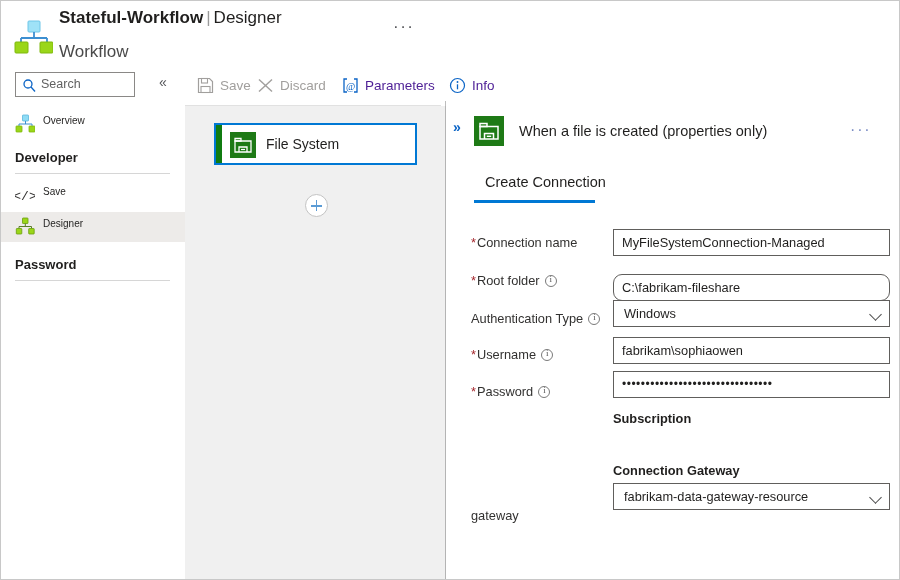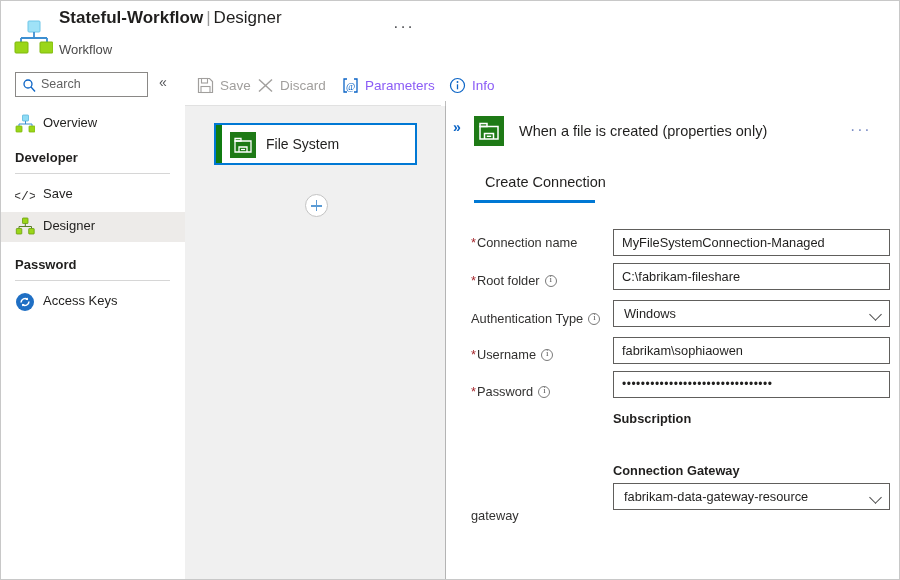--- a/index.html
+++ b/index.html
@@ -15,32 +15,32 @@
   .app { width:900px; height:580px; position:relative; border:1px solid #c8c8c8; overflow:hidden; background:#fff; }
 
   
   .titlebar { position:absolute; left:0; top:0; width:898px; height:64px; background:#fff; }
   .title-icon { position:absolute; left:12px; top:16px; width:40px; height:40px; }
   .title-text { position:absolute; left:58px; top:7px; font-size:17px; color:#201f1e; white-space:nowrap; }
   .title-text .sep { color:#9a9a9a; font-weight:300; padding:0 3px; }
   .title-text .sub2 { color:#201f1e; font-weight:400; }
   .title-main { font-weight:600; }
   .title-ellipsis { position:absolute; left:392px; top:16px; font-size:17px; color:#55565a; letter-spacing:1.5px; cursor:pointer; }
-  .title-sub { position:absolute; left:58px; top:41px; font-size:13px; color:#4a4a4a; }
+  .title-sub { position:absolute; left:58px; top:41px; font-size:17px; color:#4a4a4a; }
 
   
   .sidebar { position:absolute; left:0; top:64px; width:184px; height:515px; background:#fff; }
-  .search-wrap { position:absolute; left:14px; top:7px; width:133px; height:25px; border:1px solid #8a8886; background:#fff; }
+  .search-wrap { position:absolute; left:14px; top:7px; width:120px; height:25px; border:1px solid #8a8886; background:#fff; }
   .search-ico { position:absolute; left:6px; top:5px; width:14px; height:14px; }
   .search-txt { position:absolute; left:25px; top:4px; font-size:12.5px; color:#616161; }
   .collapse-chev { position:absolute; left:158px; top:10px; font-size:14px; color:#55565a; cursor:pointer; line-height:1; }
 
   .nav-item { position:absolute; left:0; width:184px; height:30px; cursor:pointer; }
   .nav-item .ni-icon { position:absolute; left:14px; top:5px; width:20px; height:20px; }
-  .nav-item .ni-label { position:absolute; left:42px; top:6px; font-size:13px; color:#201f1e; white-space:nowrap; }
+  .nav-item .ni-label { position:absolute; left:42px; top:6px; font-size:10px; color:#201f1e; white-space:nowrap; }
   .nav-item.selected { background:#edebe9; }
 
   .nav-head { position:absolute; left:14px; font-size:13px; font-weight:700; color:#201f1e; }
   .nav-rule { position:absolute; left:14px; width:155px; height:1px; background:#d6d6d6; }
 
   
   .canvas { position:absolute; left:184px; top:105px; width:261px; height:474px; background:#f0f0f0; }
   .node { position:absolute; left:29px; top:17px; width:203px; height:42px; background:#fff; border:2px solid #0078d4; display:flex; align-items:center; }
   .node-accent { position:absolute; left:0; top:0; width:6px; height:100%; background:#107c10; }
   .node-ico { position:absolute; left:14px; top:7px; width:26px; height:26px; }
@@ -50,21 +50,21 @@
   .plus-btn::before { left:5px; top:10px; width:11px; height:1.6px; }
   .plus-btn::after { left:9.7px; top:5.3px; width:1.6px; height:11px; }
   .canvas-divider { position:absolute; left:444px; top:105px; width:1px; height:474px; background:#b4b4b4; }
 
   
   .toolbar { position:absolute; left:184px; top:64px; width:715px; height:41px; background:#fff; }
   .tb-btn { position:absolute; top:9px; height:22px; display:flex; align-items:center; cursor:pointer; }
   .tb-btn .tb-ico { width:17px; height:17px; margin-right:6px; position:relative; }
   .tb-btn .tb-lbl { font-size:13.5px; white-space:nowrap; }
   .tb-btn.disabled .tb-lbl { color:#a19f9d; }
-  .tb-btn.enabled .tb-lbl { color:#8b5cf6; }
+  .tb-btn.enabled .tb-lbl { color:#4c1d95; }
   .tb-rule { position:absolute; left:0; top:40px; width:256px; height:1px; background:#e1e1e1; }
   .tb-rule2 { position:absolute; left:260px; top:36px; width:1px; height:5px; background:#bdbdbd; }
 
   
   .panel { position:absolute; left:445px; top:105px; width:454px; height:474px; background:#fff; }
   .panel-chev { position:absolute; left:7px; top:14px; font-size:14px; color:#0b64c6; cursor:pointer; line-height:1; font-weight:700; }
   .panel-ico { position:absolute; left:28px; top:10px; width:30px; height:30px; }
   .panel-title { position:absolute; left:73px; top:17px; font-size:14.5px; color:#201f1e; white-space:nowrap; }
   .panel-more { position:absolute; left:404px; top:15px; font-size:16px; color:#7a8cc4; letter-spacing:1.8px; cursor:pointer; }
 
@@ -155,31 +155,20 @@
           <rect x="1.3" y="11.5" width="5.5" height="5.5" rx="0.6" fill="#9ad619" stroke="#6a9c0e" stroke-width="0.8"></rect>
           <rect x="13.7" y="11.5" width="5.5" height="5.5" rx="0.6" fill="#9ad619" stroke="#6a9c0e" stroke-width="0.8"></rect>
         </svg>
       </span>
       <span class="ni-label">Designer</span>
     </div>
 
     <div class="nav-head" style="top:192px;">Password</div>
     <div class="nav-rule" style="top:215px;"></div>
 
-    <div class="nav-item" style="top:222px;">
-      <span class="ni-icon">
-        <svg width="20" height="20" viewBox="0 0 20 20">
-          <circle cx="10" cy="10" r="9" fill="#1f6fc4"></circle>
-          <path d="M6 10.5 a4 4 0 0 1 6.7 -2.9 M14 9.5 a4 4 0 0 1 -6.7 2.9" fill="none" stroke="#fff" stroke-width="1.5"></path>
-          <path d="M12.9 5.4 l0 2.6 l-2.6 0 z" fill="#fff"></path>
-          <path d="M7.1 14.6 l0 -2.6 l2.6 0 z" fill="#fff"></path>
-        </svg>
-      </span>
-      <span class="ni-label">Access Keys</span>
-    </div>
   </div>
 
   <div class="toolbar">
 
     <div class="tb-btn disabled" style="left:12px;">
       <span class="tb-ico">
         <svg width="17" height="17" viewBox="0 0 17 17">
           <path d="M1.5 1.5 h11 l3 3 v11 h-14 z" fill="none" stroke="#a19f9d" stroke-width="1.2"></path>
           <rect x="4.5" y="1.5" width="6" height="4.5" fill="none" stroke="#a19f9d" stroke-width="1.1"></rect>
           <rect x="4" y="9.5" width="9" height="6" fill="none" stroke="#a19f9d" stroke-width="1.1"></rect>
@@ -265,21 +254,21 @@
     <div class="field-label" style="left:25px; top:129px;">
       <span class="req">*</span><span>Connection name</span>
     </div>
     <div class="fld" style="top:123px;">
       <span class="fv">MyFileSystemConnection-Managed</span>
     </div>
 
     <div class="field-label" style="left:25px; top:167px;">
       <span class="req">*</span><span>Root folder</span><span class="info-ico"></span>
     </div>
-    <div class="fld" style="top:157px;">
+    <div class="fld" style="top:168px;border-radius:9px;">
       <span class="fv">C:\fabrikam-fileshare</span>
     </div>
 
     <div class="field-label" style="left:25px; top:205px;">
       <span>Authentication Type</span><span class="info-ico"></span>
     </div>
     <div class="fld sel" style="top:194px;">
       <span class="fv">Windows</span>
       <span class="chev-dn"></span>
     </div>

